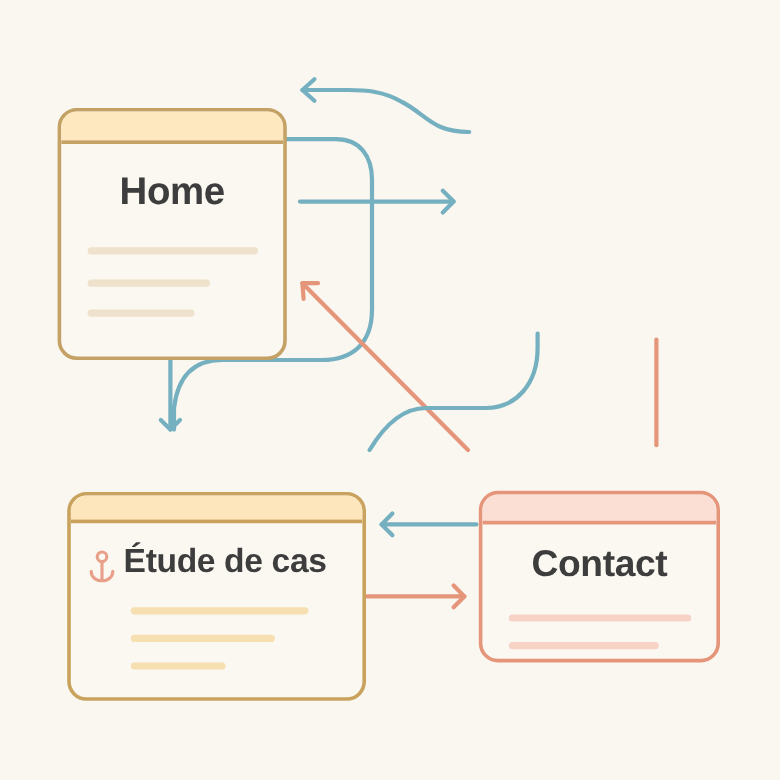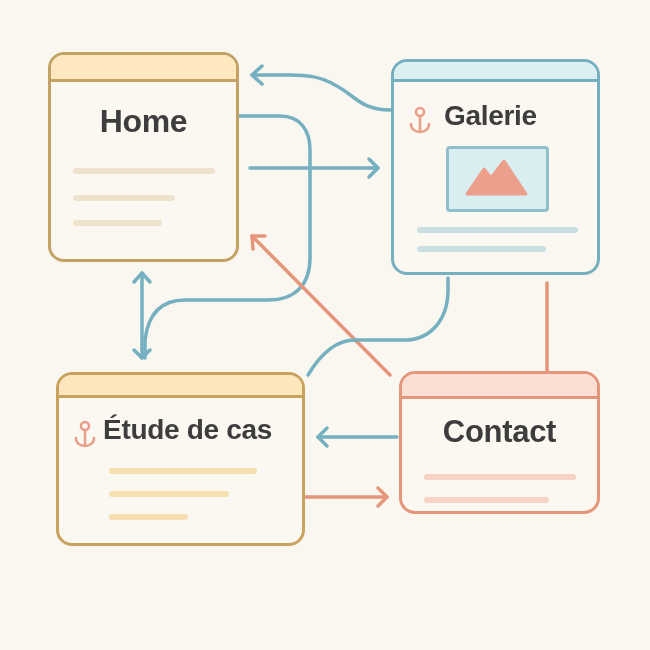--- a/index.html
+++ b/index.html
@@ -7,21 +7,21 @@
     width: 650px; height: 650px; overflow: hidden;
     background: #faf6f0;
     font-family: "Liberation Sans", "DejaVu Sans", sans-serif;
     position: relative;
   }
   #canvas { position: absolute; left: 0; top: 0; width: 650px; height: 650px; }
   .connectors { position: absolute; left: 0; top: 0; width: 650px; height: 650px; z-index: 1; }
   .page-card {
     position: absolute; box-sizing: border-box;
     border-width: 3px; border-style: solid; border-radius: 16px;
-    background: #fbf7f1; overflow: hidden; z-index: 2;
+    background: #fbf7f1; overflow: hidden; z-index: 2; margin-top: 38px;
   }
   .card-header { position: absolute; left: 0; right: 0; top: 0; border-bottom-width: 3px; border-bottom-style: solid; }
   .card-title {
     position: absolute; font-weight: bold; color: #3d3d3d;
     white-space: nowrap; letter-spacing: -0.3px;
   }
   .text-line { position: absolute; height: 6px; border-radius: 3px; }
   .anchor { position: absolute; }
   .img-placeholder {
     position: absolute; box-sizing: border-box;
@@ -80,36 +80,20 @@
   </svg>
 
   <div class="page-card" style="left:48px; top:52px; width:191px; height:210px; border-color:#c4a265;">
     <div class="card-header" style="height:24px; background:#fde8bf; border-bottom-color:#c4a265;"></div>
     <div class="card-title" style="left:0; right:0; text-align:center; top:48px; font-size:32px;">Home</div>
     <div class="text-line" style="left:22px; top:113px; width:142px; background:#efe2cc;"></div>
     <div class="text-line" style="left:22px; top:140px; width:102px; background:#efe2cc;"></div>
     <div class="text-line" style="left:22px; top:165px; width:89px; background:#efe2cc;"></div>
   </div>
 
-  <div class="page-card" style="left:391px; top:59px; width:209px; height:216px; border-color:#75b0c0;">
-    <div class="card-header" style="height:17px; background:#dcf0f2; border-bottom-color:#75b0c0;"></div>
-    <svg class="anchor" style="left:14px; top:44px;" width="24" height="30" viewBox="0 0 24 30" fill="none" stroke="#e8a08a" stroke-width="2.6" stroke-linecap="round">
-      <circle cx="12" cy="6" r="4"></circle>
-      <path d="M 12 10 L 12 25"></path>
-      <path d="M 3 18 C 3 23 7 26 12 26 C 17 26 21 23 21 18"></path>
-    </svg>
-    <div class="card-title" style="left:50px; top:38px; font-size:28px;">Galerie</div>
-    <div class="img-placeholder" style="left:52px; top:84px; width:103px; height:66px;">
-      <svg width="97" height="60" viewBox="0 0 97 60" style="position:absolute; left:0; top:0;">
-        <path d="M 18 45 L 35 20 L 42 29 L 55 12 L 77 45 Z" fill="#ec9f8b" stroke="#ec9f8b" stroke-width="3" stroke-linejoin="round"></path>
-      </svg>
-    </div>
-    <div class="text-line" style="left:23px; top:165px; width:161px; background:#c9dfe2;"></div>
-    <div class="text-line" style="left:23px; top:184px; width:129px; background:#c9dfe2;"></div>
-  </div>
 
   <div class="page-card" style="left:56px; top:372px; width:249px; height:174px; border-color:#c9a35d;">
     <div class="card-header" style="height:20px; background:#fde6bb; border-bottom-color:#c9a35d;"></div>
     <svg class="anchor" style="left:14px; top:45px;" width="24" height="30" viewBox="0 0 24 30" fill="none" stroke="#e8a08a" stroke-width="2.6" stroke-linecap="round">
       <circle cx="12" cy="6" r="4"></circle>
       <path d="M 12 10 L 12 25"></path>
       <path d="M 3 18 C 3 23 7 26 12 26 C 17 26 21 23 21 18"></path>
     </svg>
     <div class="card-title" style="left:44px; top:39px; font-size:28px;">Étude de cas</div>
     <div class="text-line" style="left:50px; top:93px; width:148px; background:#f6dfb0;"></div>

